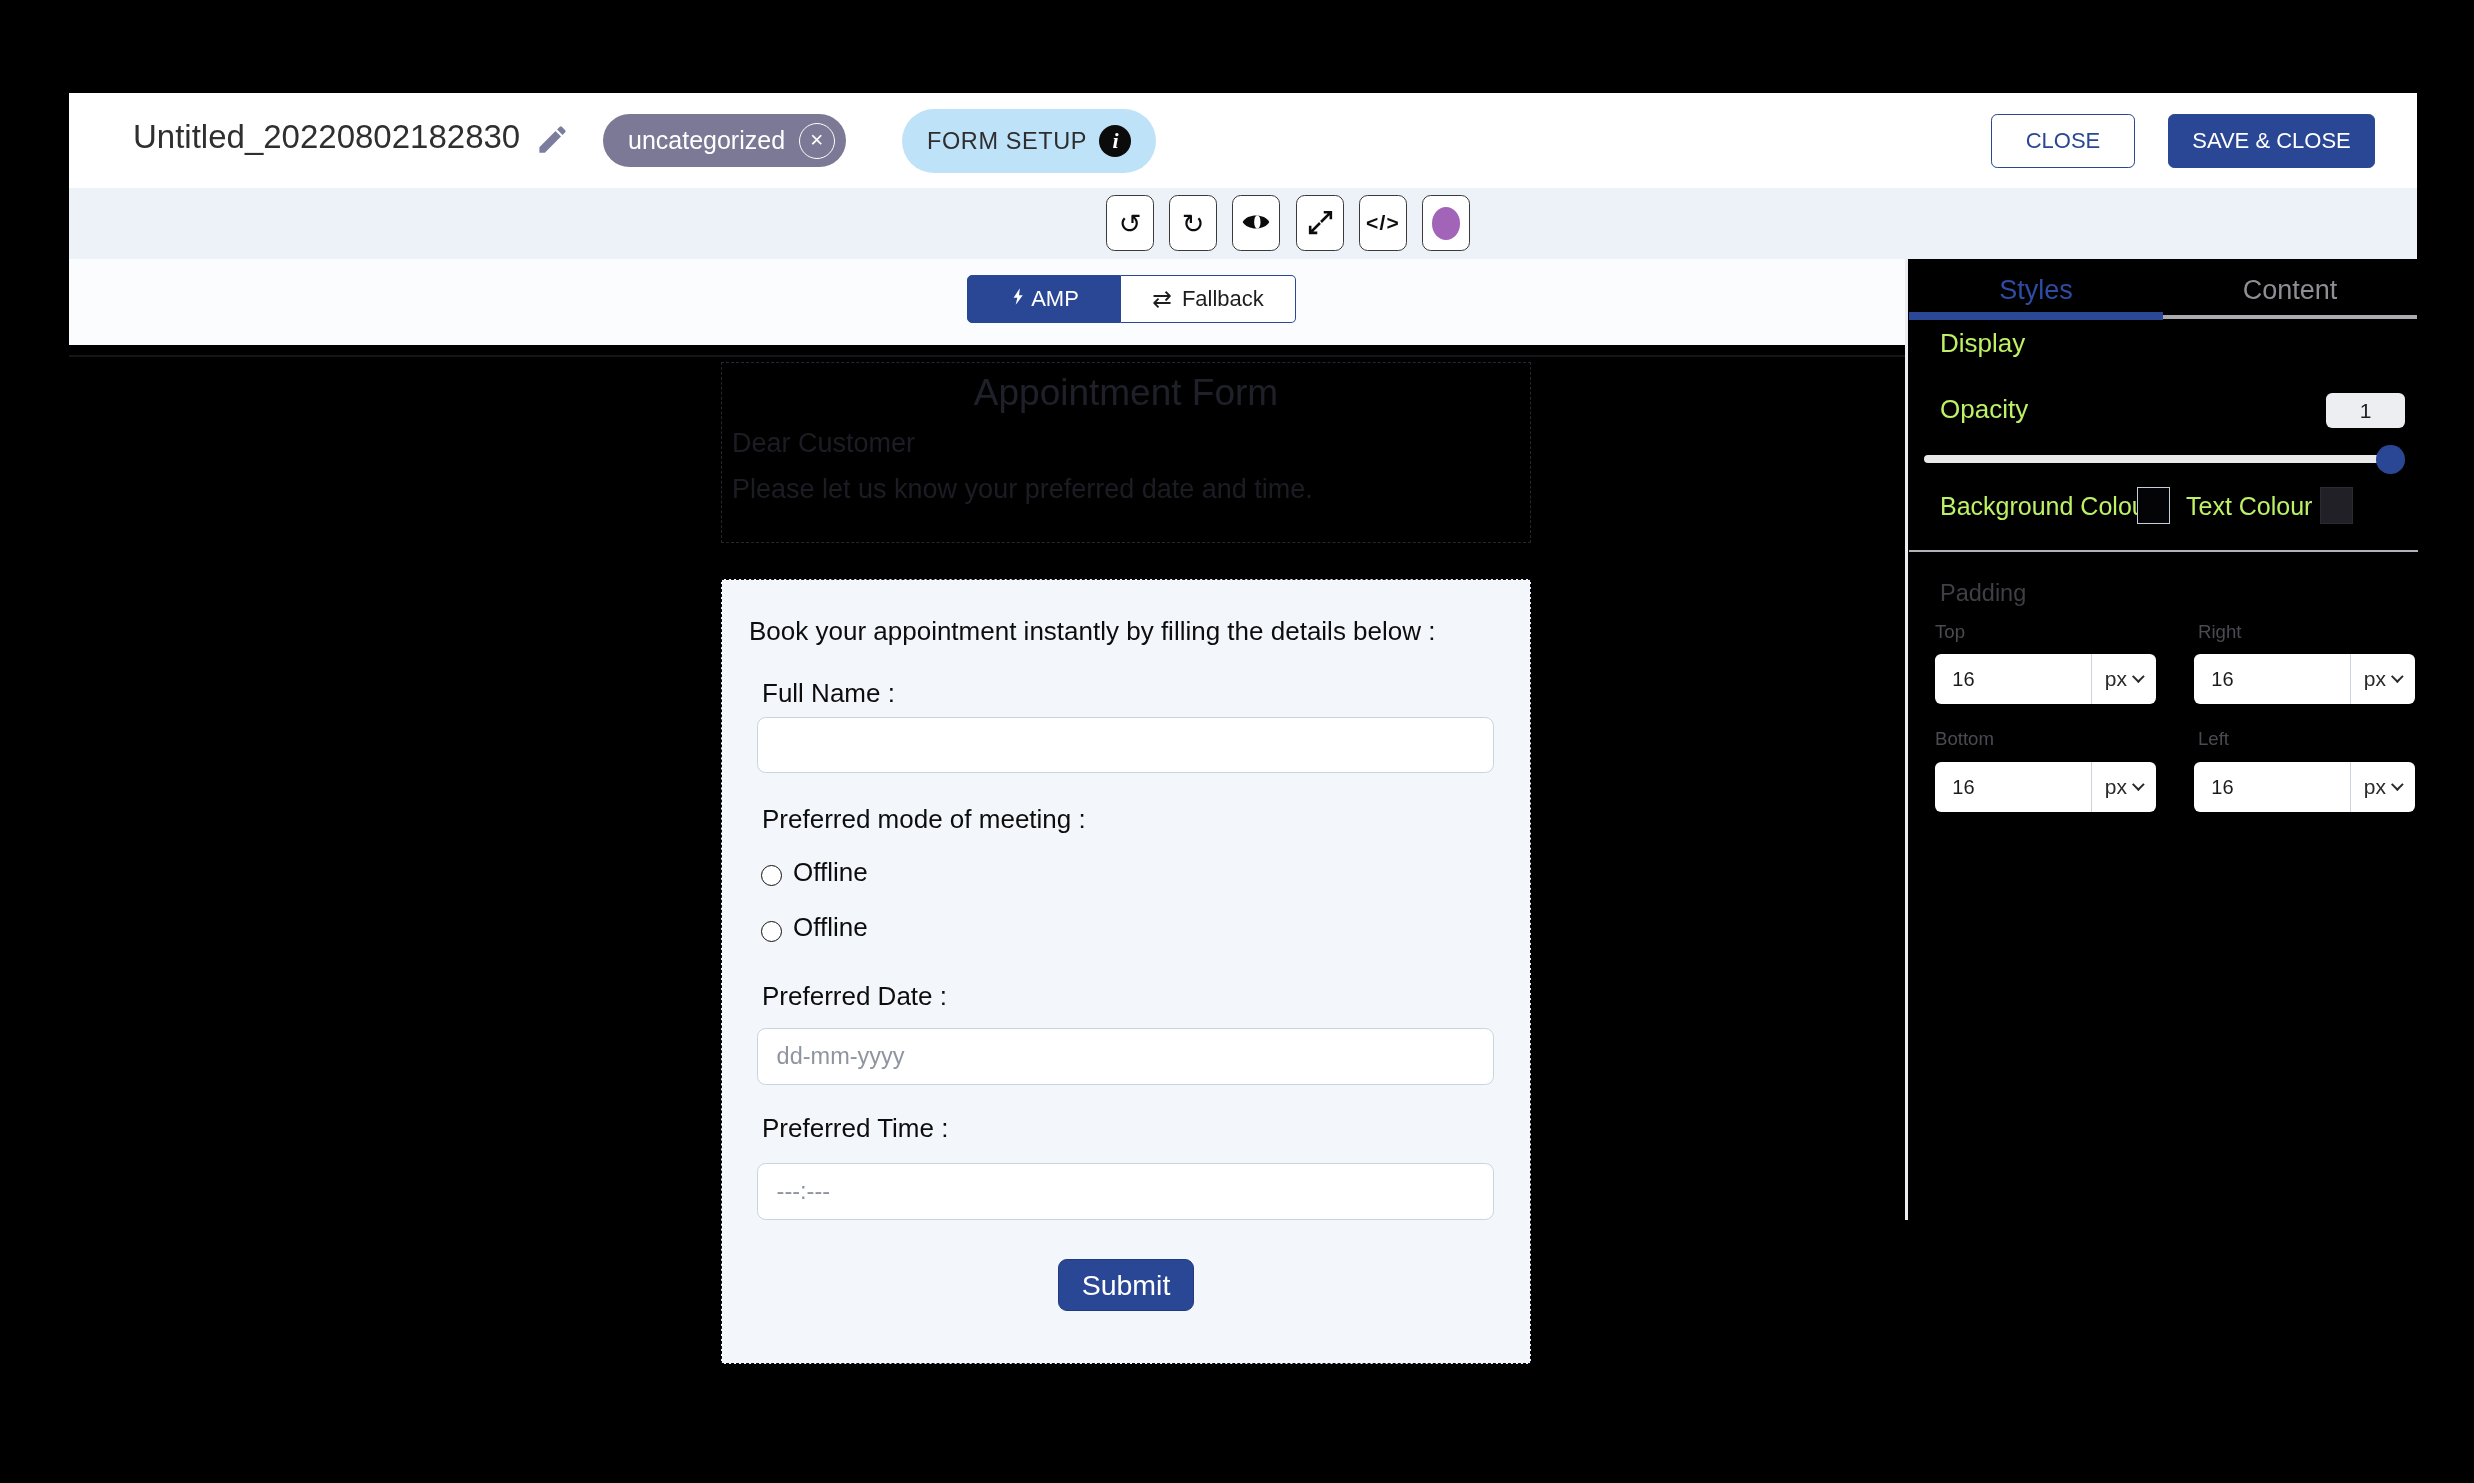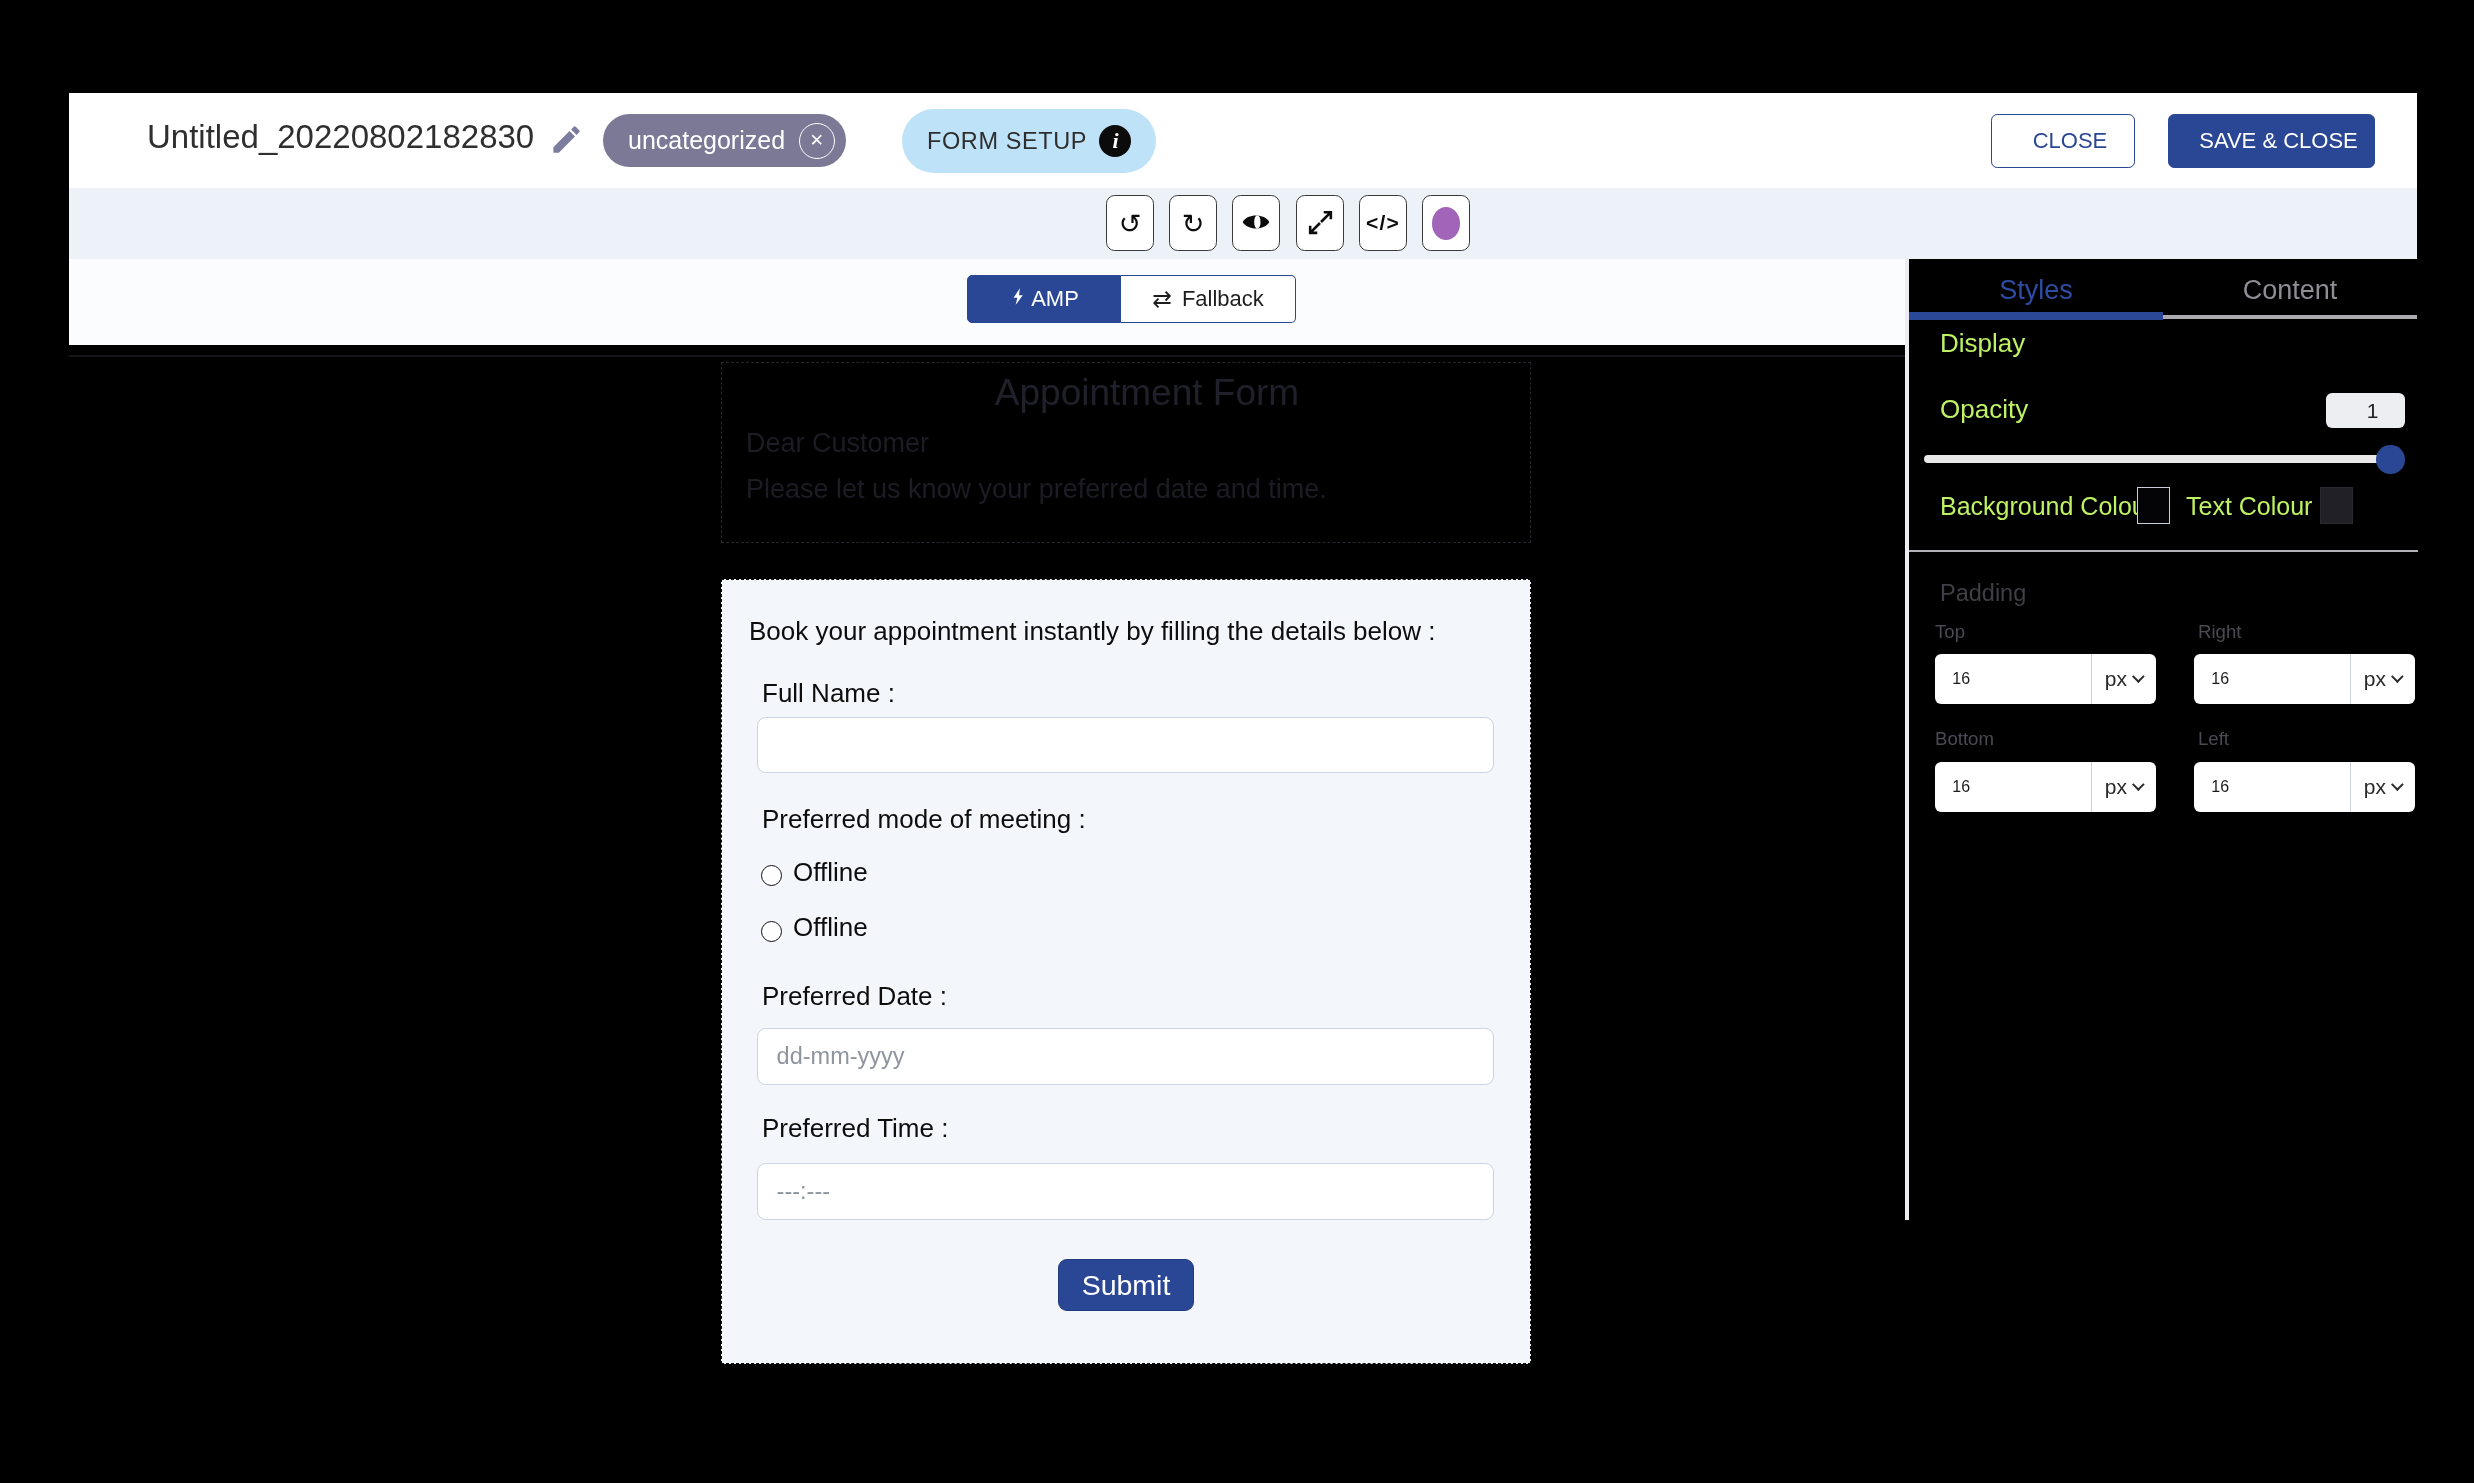--- a/index.html
+++ b/index.html
@@ -1,19 +1,19 @@
 <!DOCTYPE html>
 <html style="font-size:10px"><head>
 <meta charset="utf-8">
 <style>
   html,body{margin:0;padding:0;background:#000;}
   *{box-sizing:border-box;}
   #stage{position:relative;width:2475px;height:1483px;background:#000;overflow:hidden;
          font-family:"Liberation Sans",sans-serif;}
-  .abs{position:absolute;padding-left:14px;}
+  .abs{position:absolute;}
 
   
   #header{left:69px;top:93px;width:2348px;height:95px;background:#ffffff;}
   #doc-title{left:64px;top:25px;font-size:33px;color:#2f2f2f;}
   #pencil{left:466px;top:28.5px;width:35px;height:35px;cursor:pointer;}
   #tag-pill{left:534px;top:21px;height:53px;padding:0 11px 0 25px;background:#7b7996;border-radius:27px;
             display:flex;align-items:center;gap:13.6px;}
   #tag-pill .tag-text{color:#ffffff;font-size:25px;}
   .x-circle{width:36px;height:36px;border:1.9px solid #fff;border-radius:50%;color:#fff;
             display:flex;align-items:center;justify-content:center;font-size:17.3px;cursor:pointer;}
@@ -74,21 +74,21 @@
   #opacity-box{left:417px;top:134px;width:79px;height:35px;background:#eceef2;border-radius:6.2px;
                display:flex;align-items:center;justify-content:center;font-size:21px;color:#1f1f1f;cursor:pointer;}
   #slider-track{left:15px;top:196px;width:480px;height:8px;background:#e9e9e9;border-radius:4.3px;cursor:pointer;}
   #slider-knob{left:467px;top:186px;width:28.5px;height:28.5px;border-radius:50%;background:#2a4795;cursor:pointer;}
   #bg-swatch{left:228px;top:228px;width:33px;height:37px;background:#040406;border:1.9px solid #c6cedb;cursor:pointer;}
   #text-swatch{left:411px;top:228px;width:33px;height:37px;background:#202026;border:0.6px solid #2a2a30;cursor:pointer;}
   #panel-hr{left:0;top:291px;width:509px;height:1.9px;background:#b2b2b8;}
   .pad-label{position:absolute;font-size:18.6px;color:#4a4a52;}
   .pad-field{position:absolute;width:221px;height:50px;background:#fff;border-radius:6.2px;
              display:flex;align-items:center;cursor:text;}
-  .pad-value{flex:1;padding-left:17.3px;font-size:16px;color:#1c1c1c;}
+  .pad-value{flex:1;padding-left:17.3px;font-size:20px;color:#1c1c1c;}
   .pad-unit{width:65px;height:100%;border-left:1.2px solid #ccd3dd;display:flex;align-items:center;
             justify-content:center;gap:7.4px;font-size:21px;color:#2a2a2a;cursor:pointer;}
   .chev{width:8.7px;height:8.7px;border-right:2.5px solid #2b2b2b;border-bottom:2.5px solid #2b2b2b;
         transform:rotate(45deg);margin-top:-5px;}
 </style>
 </head>
 <body>
 
 <div id="stage">
 

